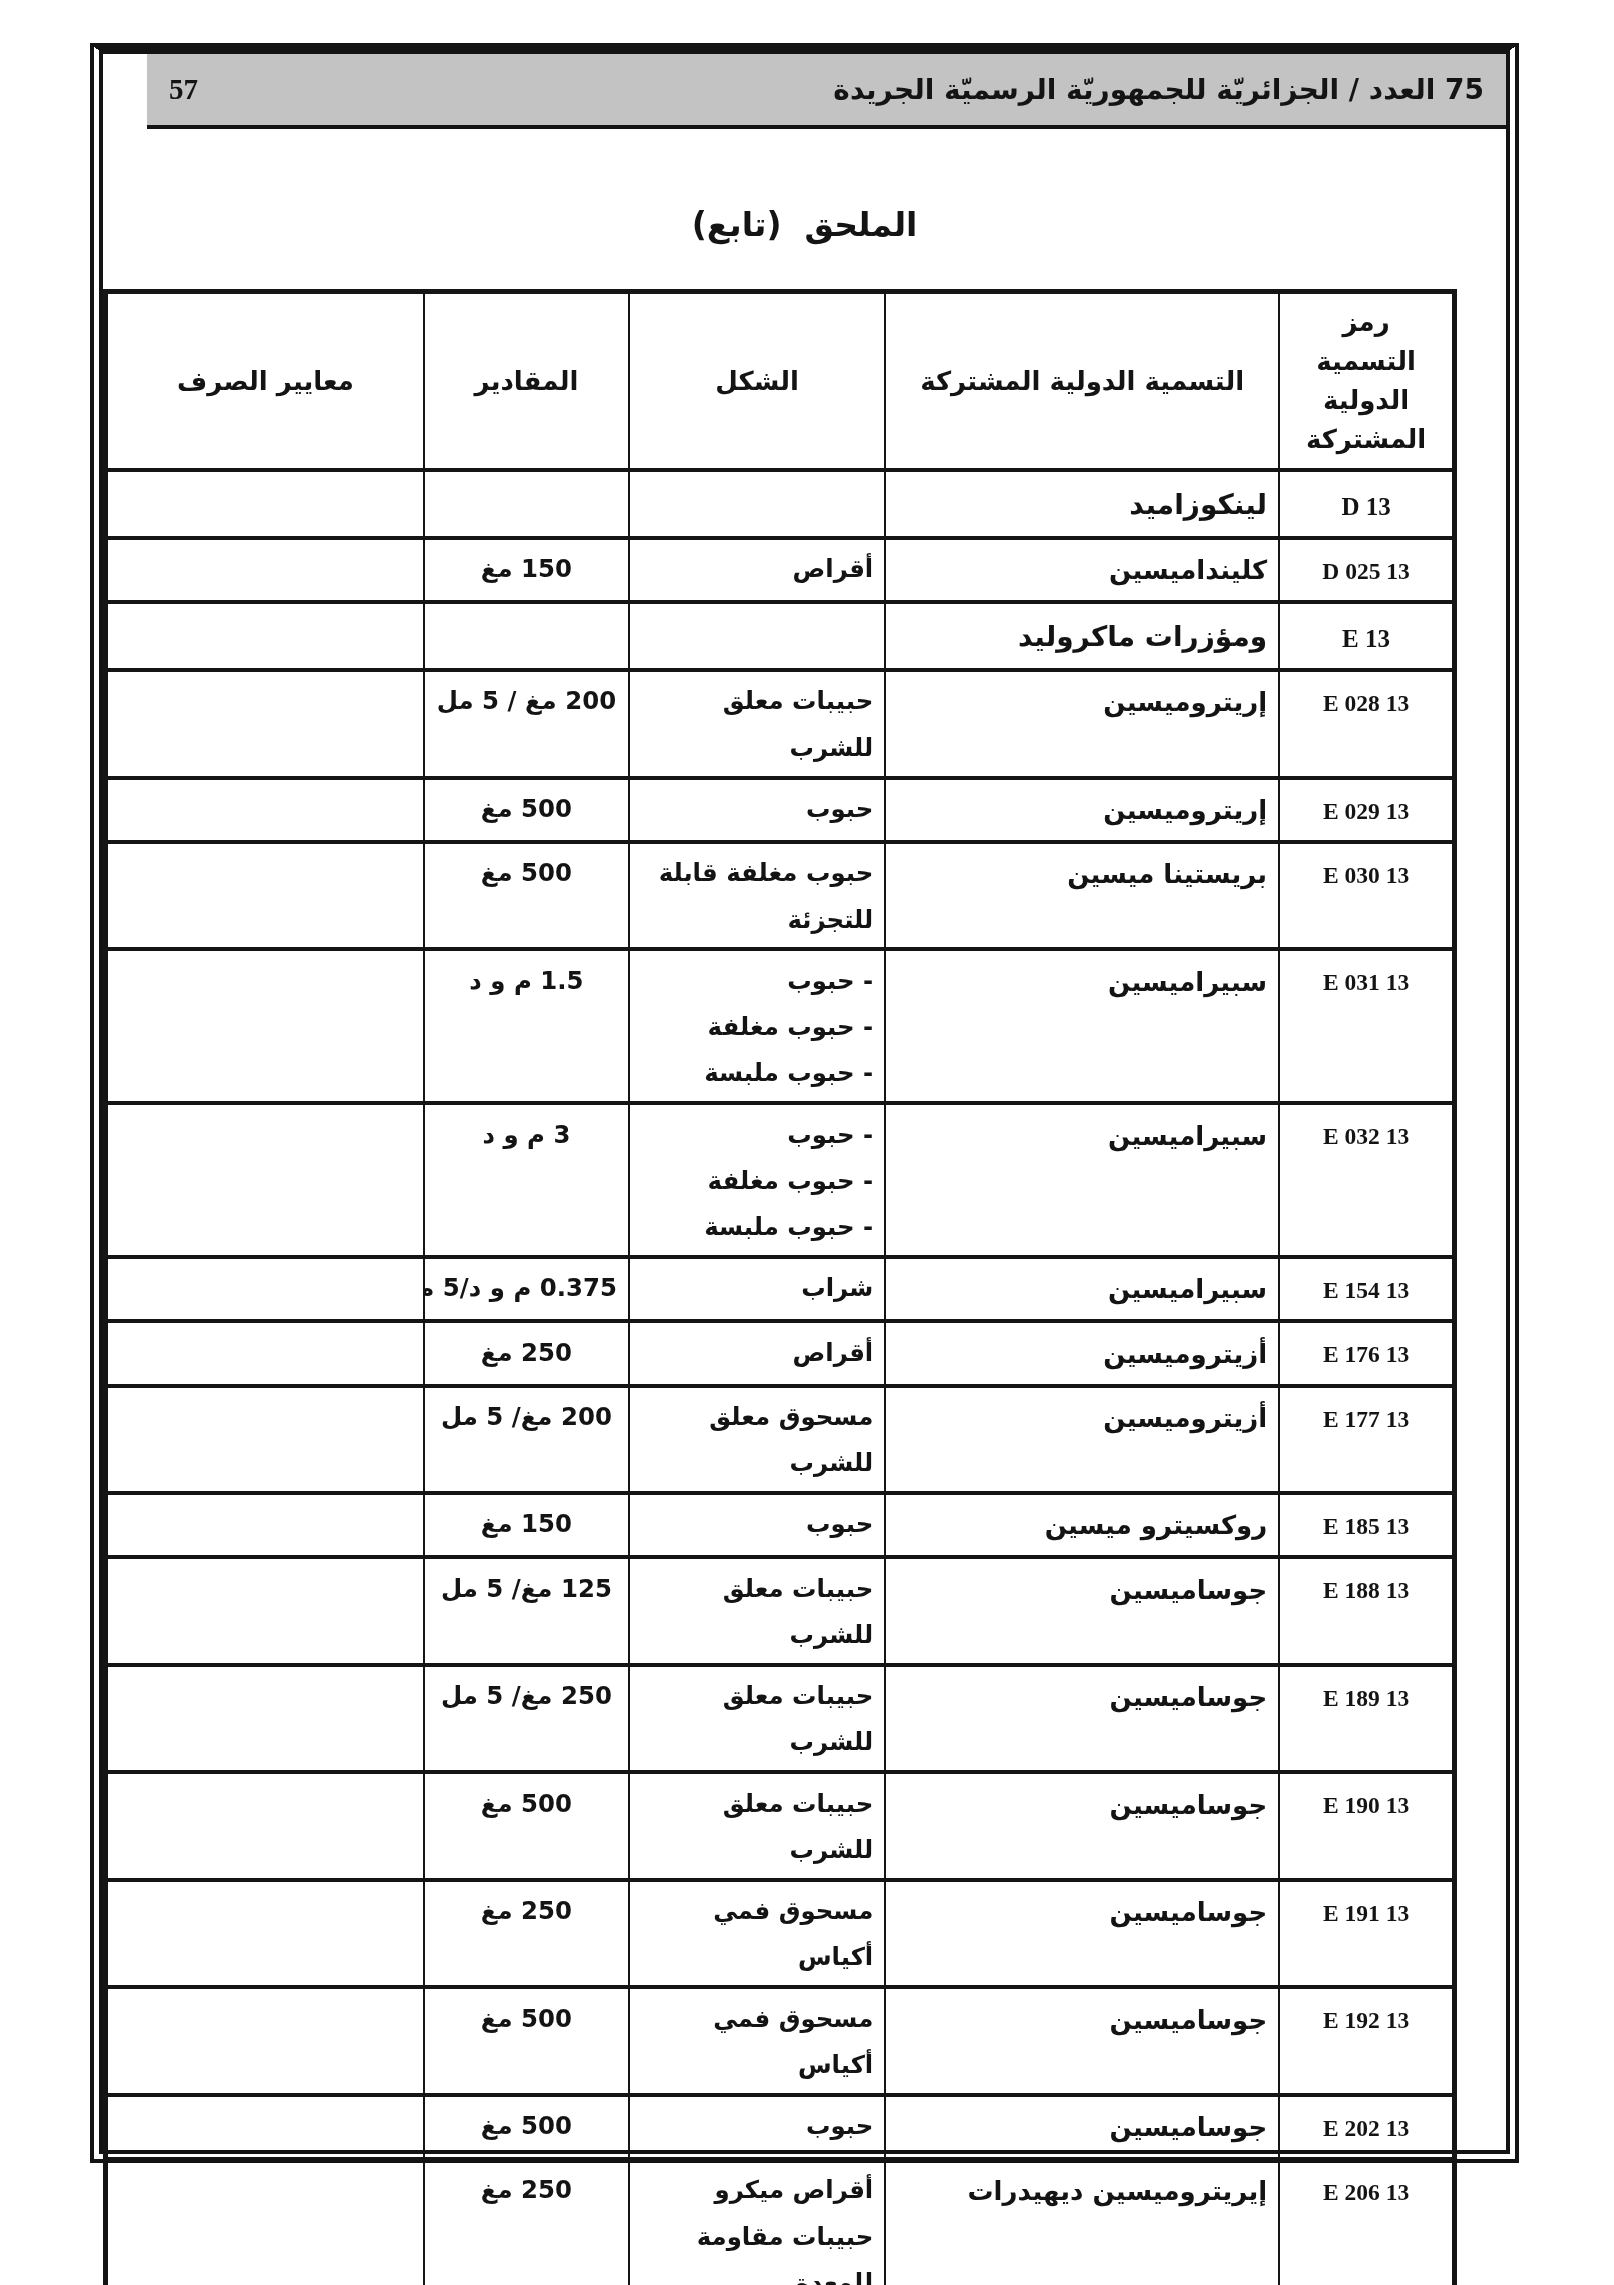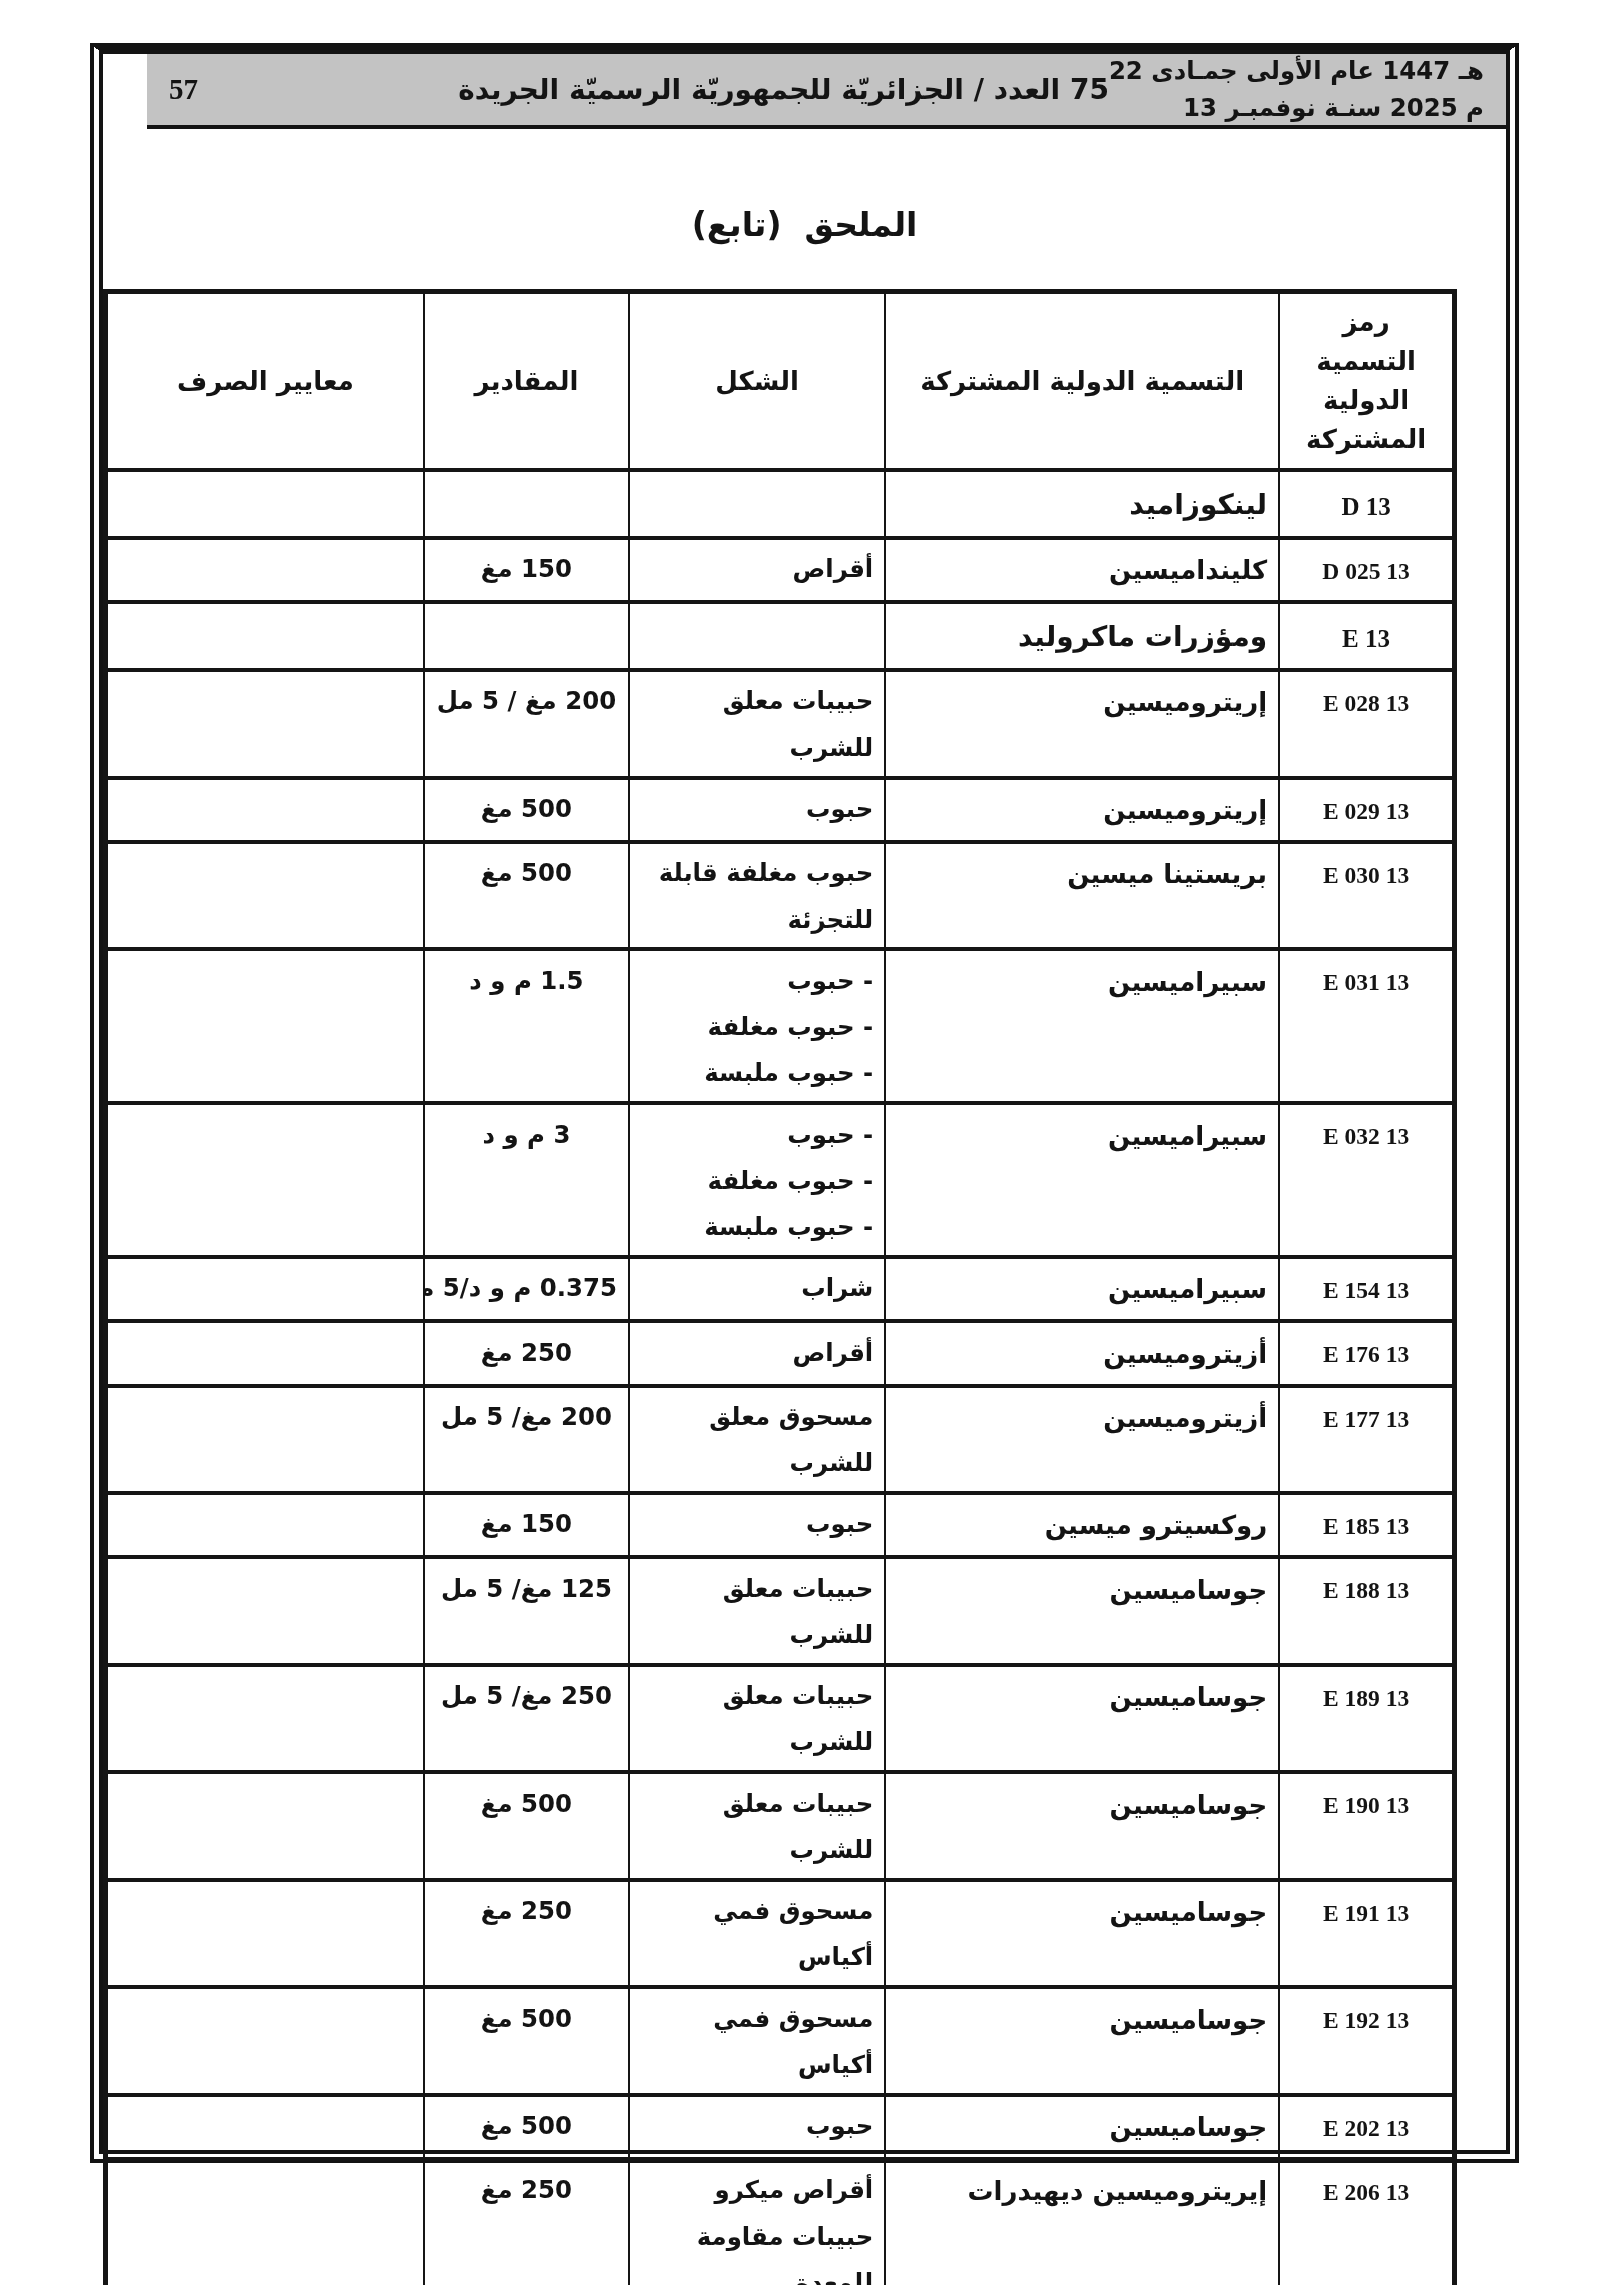--- a/index.html
+++ b/index.html
@@ -40,24 +40,20 @@
   tr.group-row td.c-code{font-size:25px;padding-top:11px;}
 </style>
 </head>
 <body>
 
 <div class="page-frame">
 
   <div class="header-bar">
     <div class="page-num">57</div>
     <div class="journal-title mirror"><bdi>الجريدة</bdi> <bdi>الرسميّة</bdi> <bdi>للجمهوريّة</bdi> <bdi>الجزائريّة</bdi> <bdi>/</bdi> <bdi>العدد</bdi> <bdi>75</bdi></div>
-    <div class="dates">
-      <div class="mirror"><bdi>22</bdi> <bdi>جمـادى</bdi> <bdi>الأولى</bdi> <bdi>عام</bdi> <bdi>1447</bdi> <bdi>هـ</bdi></div>
-      <div class="mirror"><bdi>13</bdi> <bdi>نوفمبـر</bdi> <bdi>سنـة</bdi> <bdi>2025</bdi> <bdi>م</bdi></div>
-    </div>
   </div>
 
   <div class="annex-line">
     <span>الملحق</span>
     <span class="cont">&nbsp;</span><span class="cont">(تابع)</span>
   </div>
 
   <table class="drug">
     <colgroup>
       <col style="width:13%">

